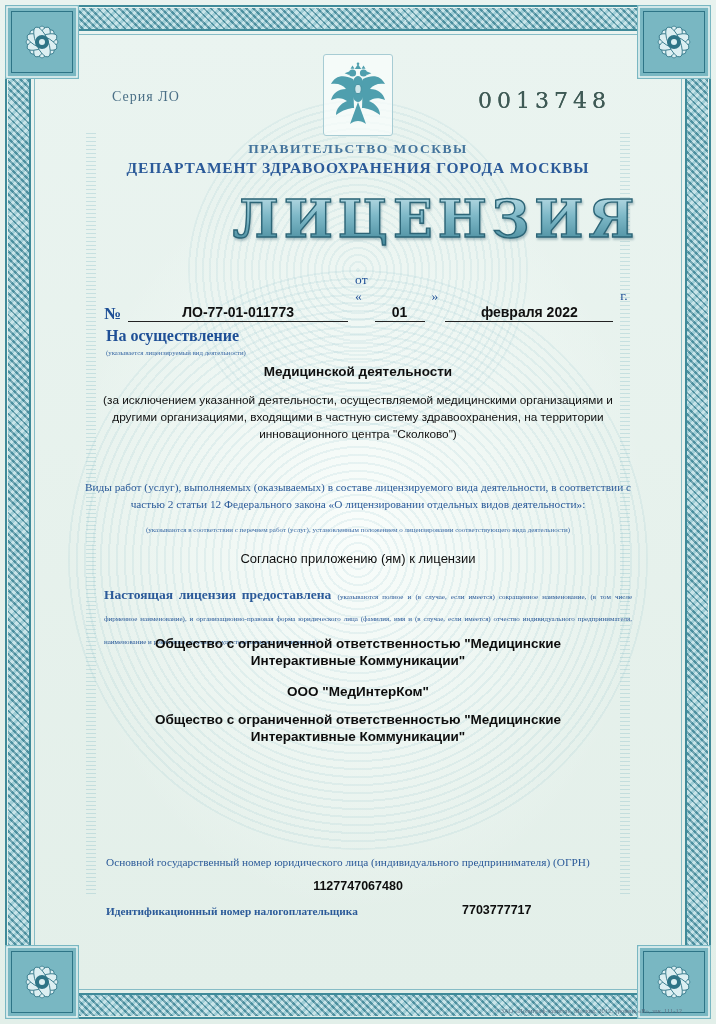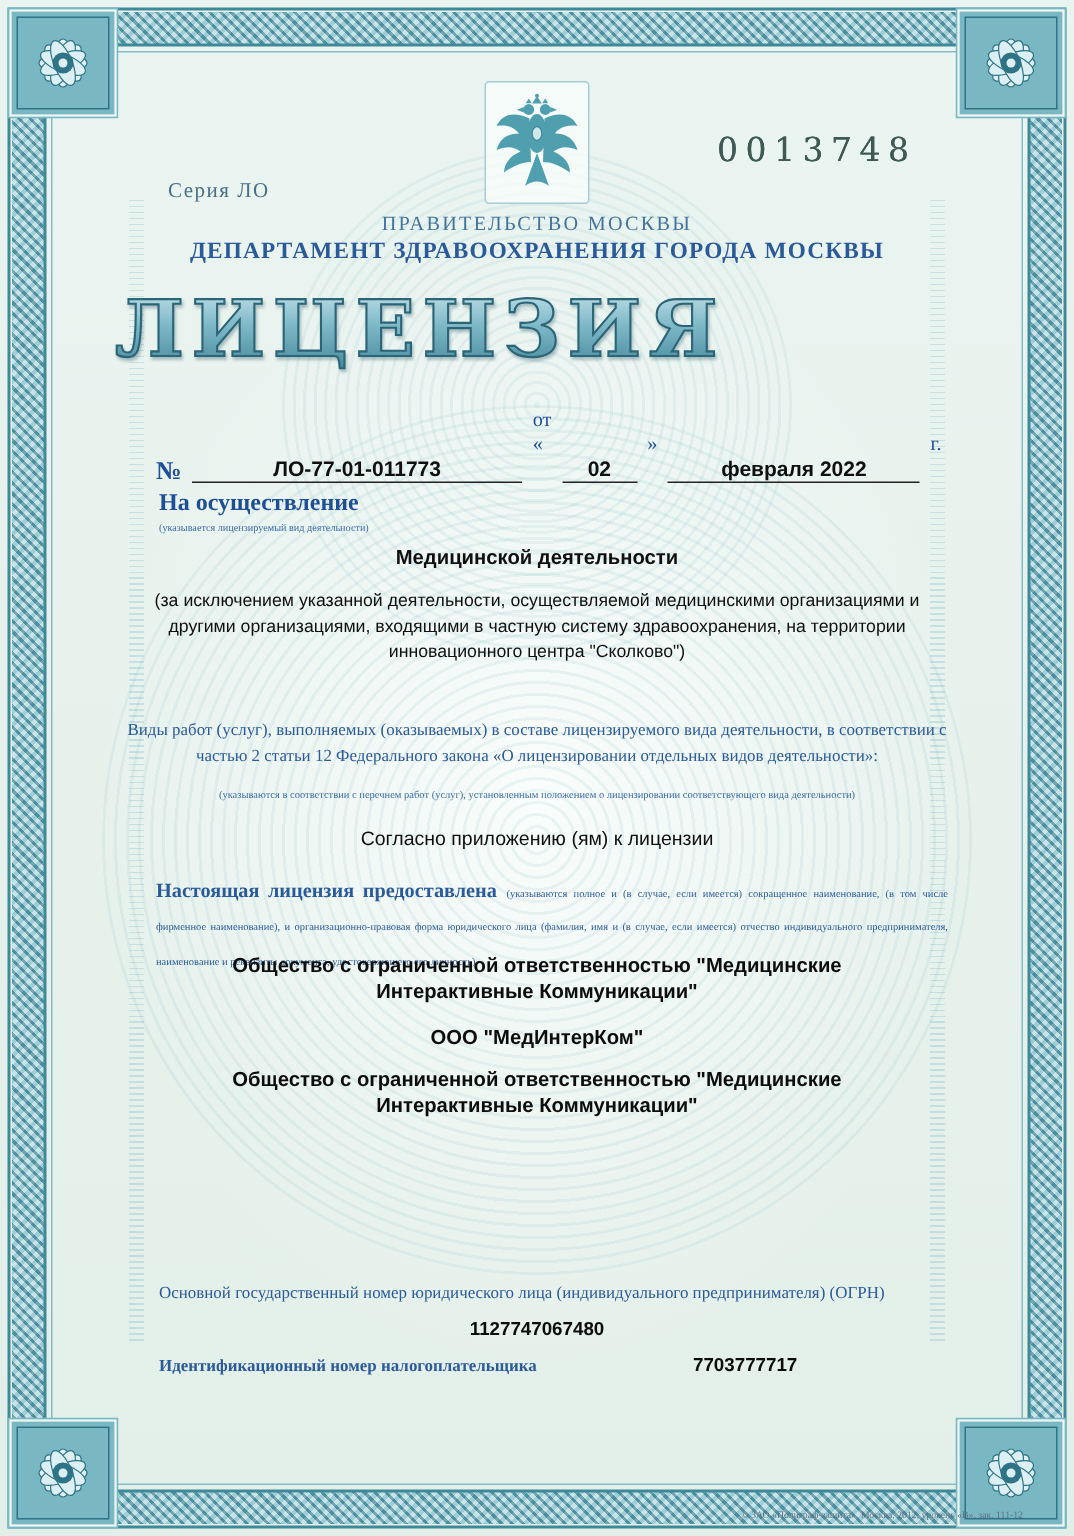--- a/index.html
+++ b/index.html
@@ -27,29 +27,29 @@
     border-radius:50%;z-index:2;
     background:repeating-radial-gradient(circle at 50% 50%, rgba(124,182,194,.13) 0 2px, rgba(124,182,194,0) 2px 8px);}
   .guilloche-title{position:absolute;left:50%;top:270px;width:340px;height:340px;transform:translate(-50%,-50%);
     border-radius:50%;z-index:2;
     background:repeating-radial-gradient(circle at 50% 50%, rgba(124,182,194,.12) 0 2px, rgba(124,182,194,0) 2px 7px);}
   .side-strip{position:absolute;top:130px;bottom:130px;width:10px;z-index:2;
     background:repeating-linear-gradient(0deg, rgba(111,176,189,.28) 0 1px, transparent 1px 4px);}
   .side-strip.left{left:86px}.side-strip.right{right:86px}
   
   .content{position:absolute;inset:0;z-index:5;}
-  .series{position:absolute;left:112px;top:120px;font-size:14px;color:#4a6f86;letter-spacing:1px;}
+  .series{position:absolute;left:112px;top:89px;font-size:14px;color:#4a6f86;letter-spacing:1px;}
   .stamp{position:absolute;left:478px;top:88px;font-family:"DejaVu Serif",serif;font-size:22px;
     color:#3f5a55;letter-spacing:5px;text-shadow:0 0 .4px #3f5a55;}
   .emblem-panel{position:absolute;left:50%;top:54px;transform:translateX(-50%);width:68px;height:80px;
     background:rgba(250,253,252,.72);border:1px solid #a7ccd4;border-radius:3px;
     display:flex;align-items:center;justify-content:center;}
-  .gov{position:absolute;top:141px;width:100%;text-align:center;font-size:13.5px;color:#44749c;letter-spacing:1.5px;}
+  .gov{position:absolute;top:141px;width:100%;text-align:center;font-size:13.5px;color:#44749c;letter-spacing:1.5px;font-weight:bold;}
   .dept{position:absolute;top:159px;width:100%;text-align:center;font-size:15.5px;font-weight:bold;color:#2b5a99;letter-spacing:.8px;}
-  .title-wrap{position:absolute;top:184px;width:100%;text-align:left;text-decoration:underline;}
+  .title-wrap{position:absolute;top:184px;width:100%;text-align:right;text-decoration:underline;}
   .title-svg{filter:drop-shadow(1px 2px 1px rgba(40,90,105,.35));}
   .numrow{position:absolute;top:272px;left:104px;right:90px;display:flex;align-items:flex-end;gap:7px;
     font-size:13.5px;color:#1e4f96;}
   .numrow .no{font-size:17px;font-weight:bold;line-height:1;}
   .numrow .lbl{padding-bottom:18px;}
   .fill{font-family:"Liberation Sans",sans-serif;font-weight:bold;color:#101010;font-size:14px;
     text-align:center;border-bottom:1.2px solid #222;padding:0 4px 1px;}
   .fill.num{flex:0 0 212px;}
   .fill.day{flex:0 0 42px;}
   .fill.monyr{flex:0 0 160px;}
@@ -171,21 +171,21 @@
           </linearGradient>
         </defs>
         <text x="280" y="53" text-anchor="middle" font-family="DejaVu Serif, serif" font-size="52" font-weight="bold" letter-spacing="5" fill="url(#tg)" stroke="#2c6577" stroke-width="1.4">ЛИЦЕНЗИЯ</text>
       </svg>
     </div>
 
     <div class="numrow">
       <span class="no">№</span>
       <span class="fill num">ЛО-77-01-011773</span>
       <span class="lbl">от «</span>
-      <span class="fill day">02</span>
+      <span class="fill day">01</span>
       <span class="lbl">»</span>
       <span class="fill monyr">февраля 2022</span>
       <span class="lbl">г.</span>
     </div>
 
     <div class="act-head">На осуществление</div>
     <div class="act-note">(указывается лицензируемый вид деятельности)</div>
     <div class="act-type">Медицинской деятельности</div>
     <div class="exception">(за исключением указанной деятельности, осуществляемой медицинскими организациями и другими организациями, входящими в частную систему здравоохранения, на территории инновационного центра "Сколково")</div>
 

